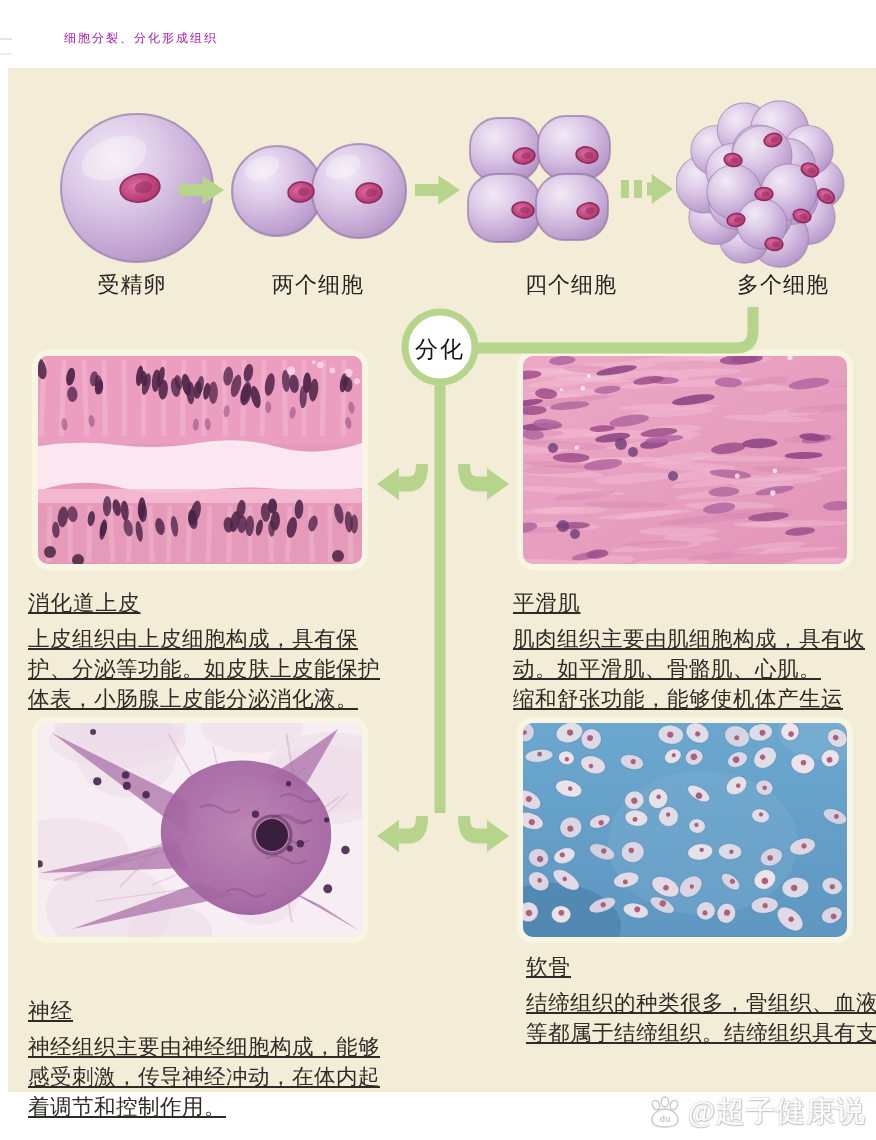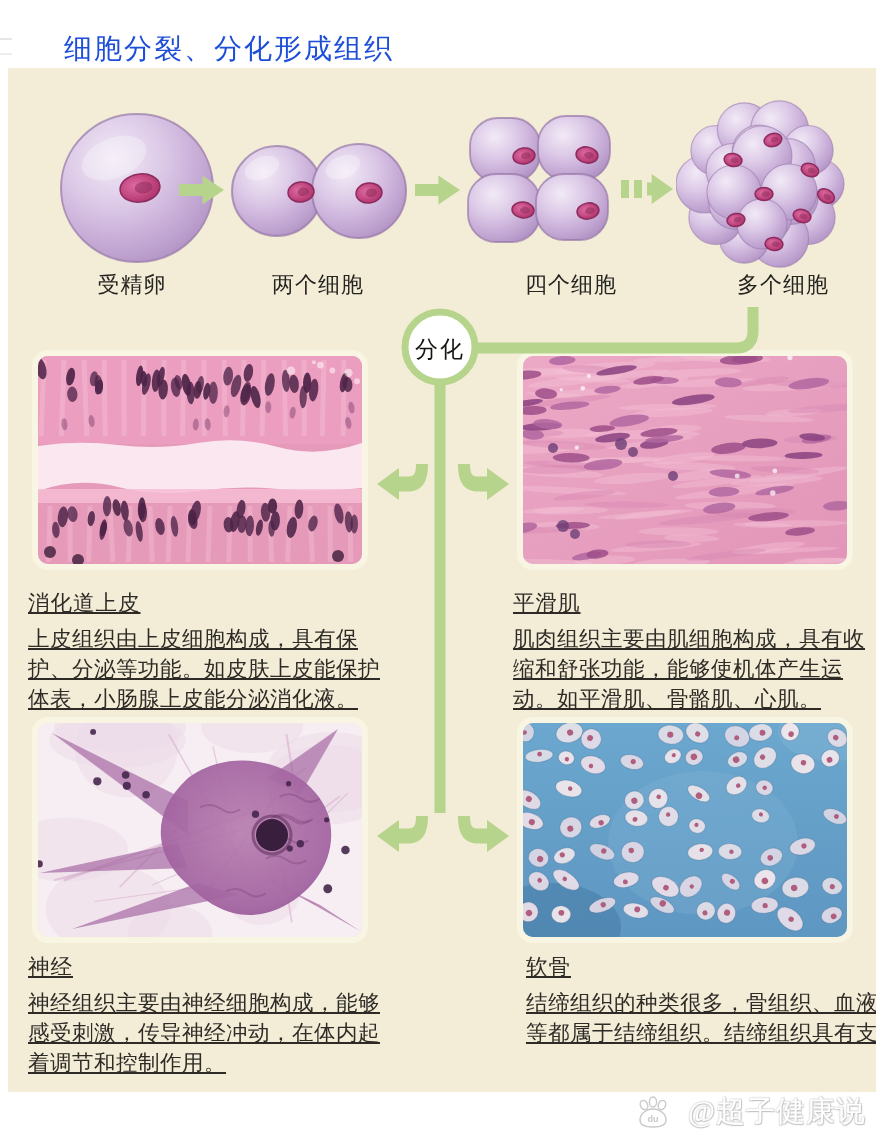--- a/index.html
+++ b/index.html
@@ -4,21 +4,21 @@
 <style>
   html,body{margin:0;padding:0;}
   body{
     width:876px;height:1140px;position:relative;background:#ffffff;
     font-family:"Liberation Serif","DejaVu Serif",serif;
     overflow:hidden;
   }
   .abs{position:absolute;}
   
   #page-title{
-    left:64px;top:30px;font-size:28px;color:#1d4ed8;letter-spacing:2px;
+    left:64px;top:30px;font-size:12px;color:#a21caf;letter-spacing:2px;
   }
   #edge-mark{
     left:0;top:38px;width:12px;height:13px;opacity:.45;
     border-top:2px solid #c9c9c9;border-bottom:2px solid #d8d8d8;
   }
   
   #panel{
     left:8px;top:68px;width:868px;height:1024px;background:#f3edd8;
   }
   
@@ -48,21 +48,21 @@
     position:absolute;box-sizing:border-box;border:6px solid #f9f5e3;
     border-radius:16px;overflow:hidden;background:#e8e0d0;
   }
   .photo svg{display:block;width:100%;height:100%;}
   
   .section{position:absolute;width:358px;color:#2e2b26;text-decoration:underline;}
   .section .heading{font-size:21.5px;letter-spacing:1px;margin-bottom:7px;}
   .section .bodyline{font-size:21.5px;line-height:30px;letter-spacing:0.5px;white-space:nowrap;}
   
   #watermark{
-    right:10px;top:1094px;height:36px;display:flex;align-items:center;gap:18px;z-index:5;
+    right:10px;top:1094px;height:36px;display:flex;align-items:center;gap:6px;z-index:5;
   }
   #watermark .handle{
     font-size:29px;font-weight:normal;color:#ffffff;letter-spacing:1px;
     text-shadow:1px 1px 1px #c4c4c4,-1px -1px 1px #ececec,1px -1px 1px #d8d8d8,-1px 1px 1px #d0d0d0;
   }
 </style>
 </head>
 <body>
 
 <div class="abs" id="edge-mark"></div>
@@ -836,24 +836,24 @@
 
 <div class="section" style="left:28px;top:588px">
   <div class="heading">消化道上皮</div>
   <div class="bodyline">上皮组织由上皮细胞构成，具有保</div>
   <div class="bodyline">护、分泌等功能。如皮肤上皮能保护</div>
   <div class="bodyline">体表，小肠腺上皮能分泌消化液。</div>
 </div>
 <div class="section" style="left:513px;top:588px">
   <div class="heading">平滑肌</div>
   <div class="bodyline">肌肉组织主要由肌细胞构成，具有收</div>
+  <div class="bodyline">动。如平滑肌、骨骼肌、心肌。</div>
   <div class="bodyline">缩和舒张功能，能够使机体产生运</div>
-  <div class="bodyline">动。如平滑肌、骨骼肌、心肌。</div>
 </div>
-<div class="section" style="left:28px;top:952px">
+<div class="section" style="left:28px;top:996px">
   <div class="heading">神经</div>
   <div class="bodyline">神经组织主要由神经细胞构成，能够</div>
   <div class="bodyline">感受刺激，传导神经冲动，在体内起</div>
   <div class="bodyline">着调节和控制作用。</div>
 </div>
 <div class="section" style="left:526px;top:952px">
   <div class="heading">软骨</div>
   <div class="bodyline">结缔组织的种类很多，骨组织、血液</div>
   <div class="bodyline">等都属于结缔组织。结缔组织具有支</div>
 </div>

